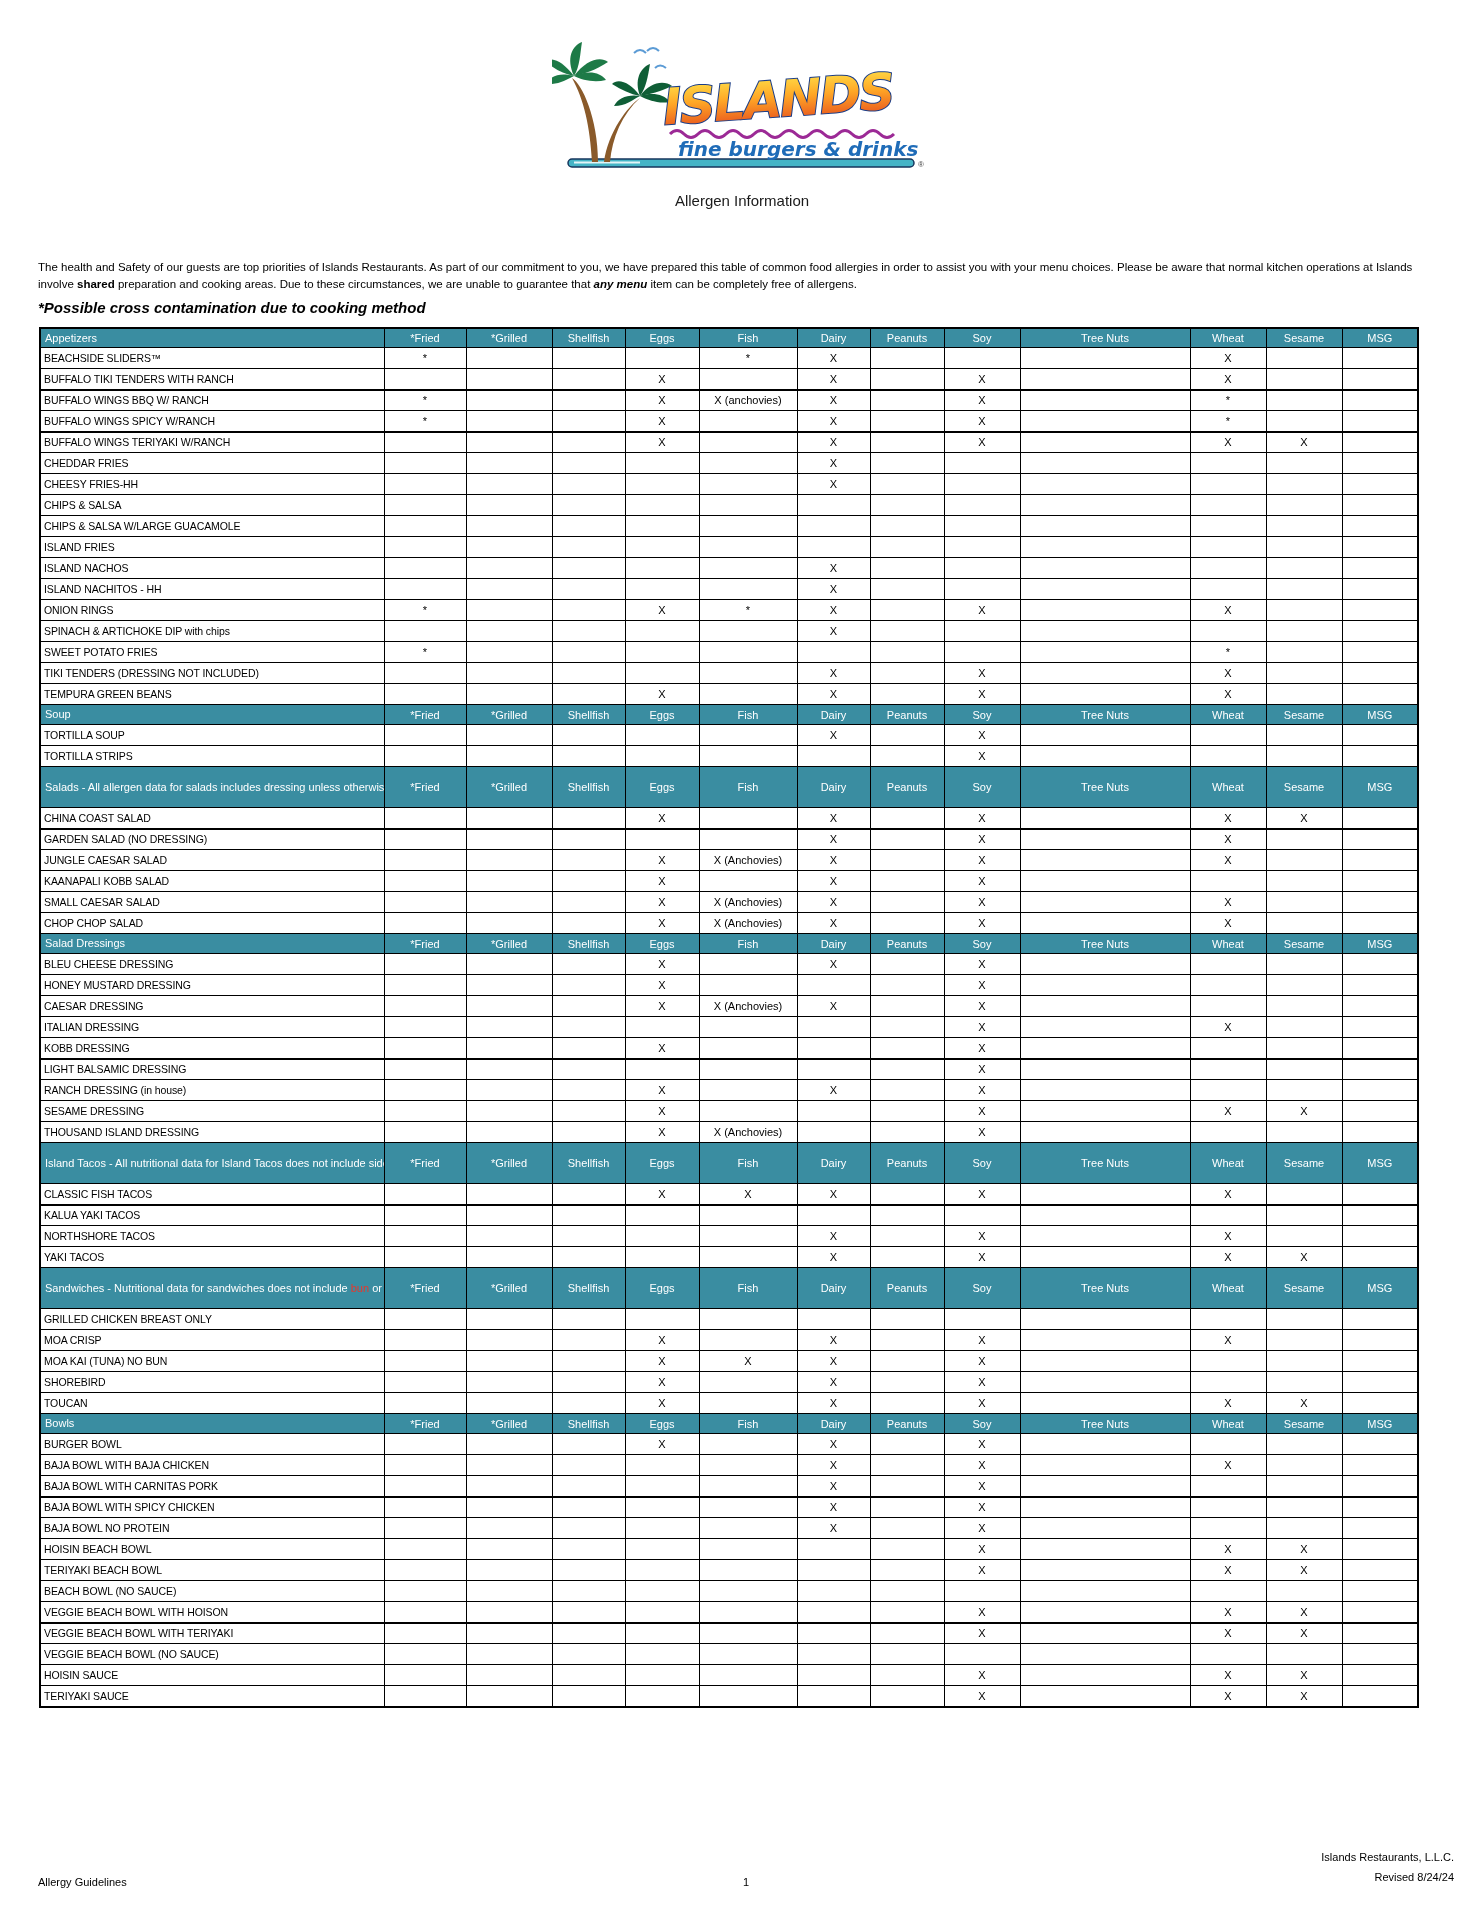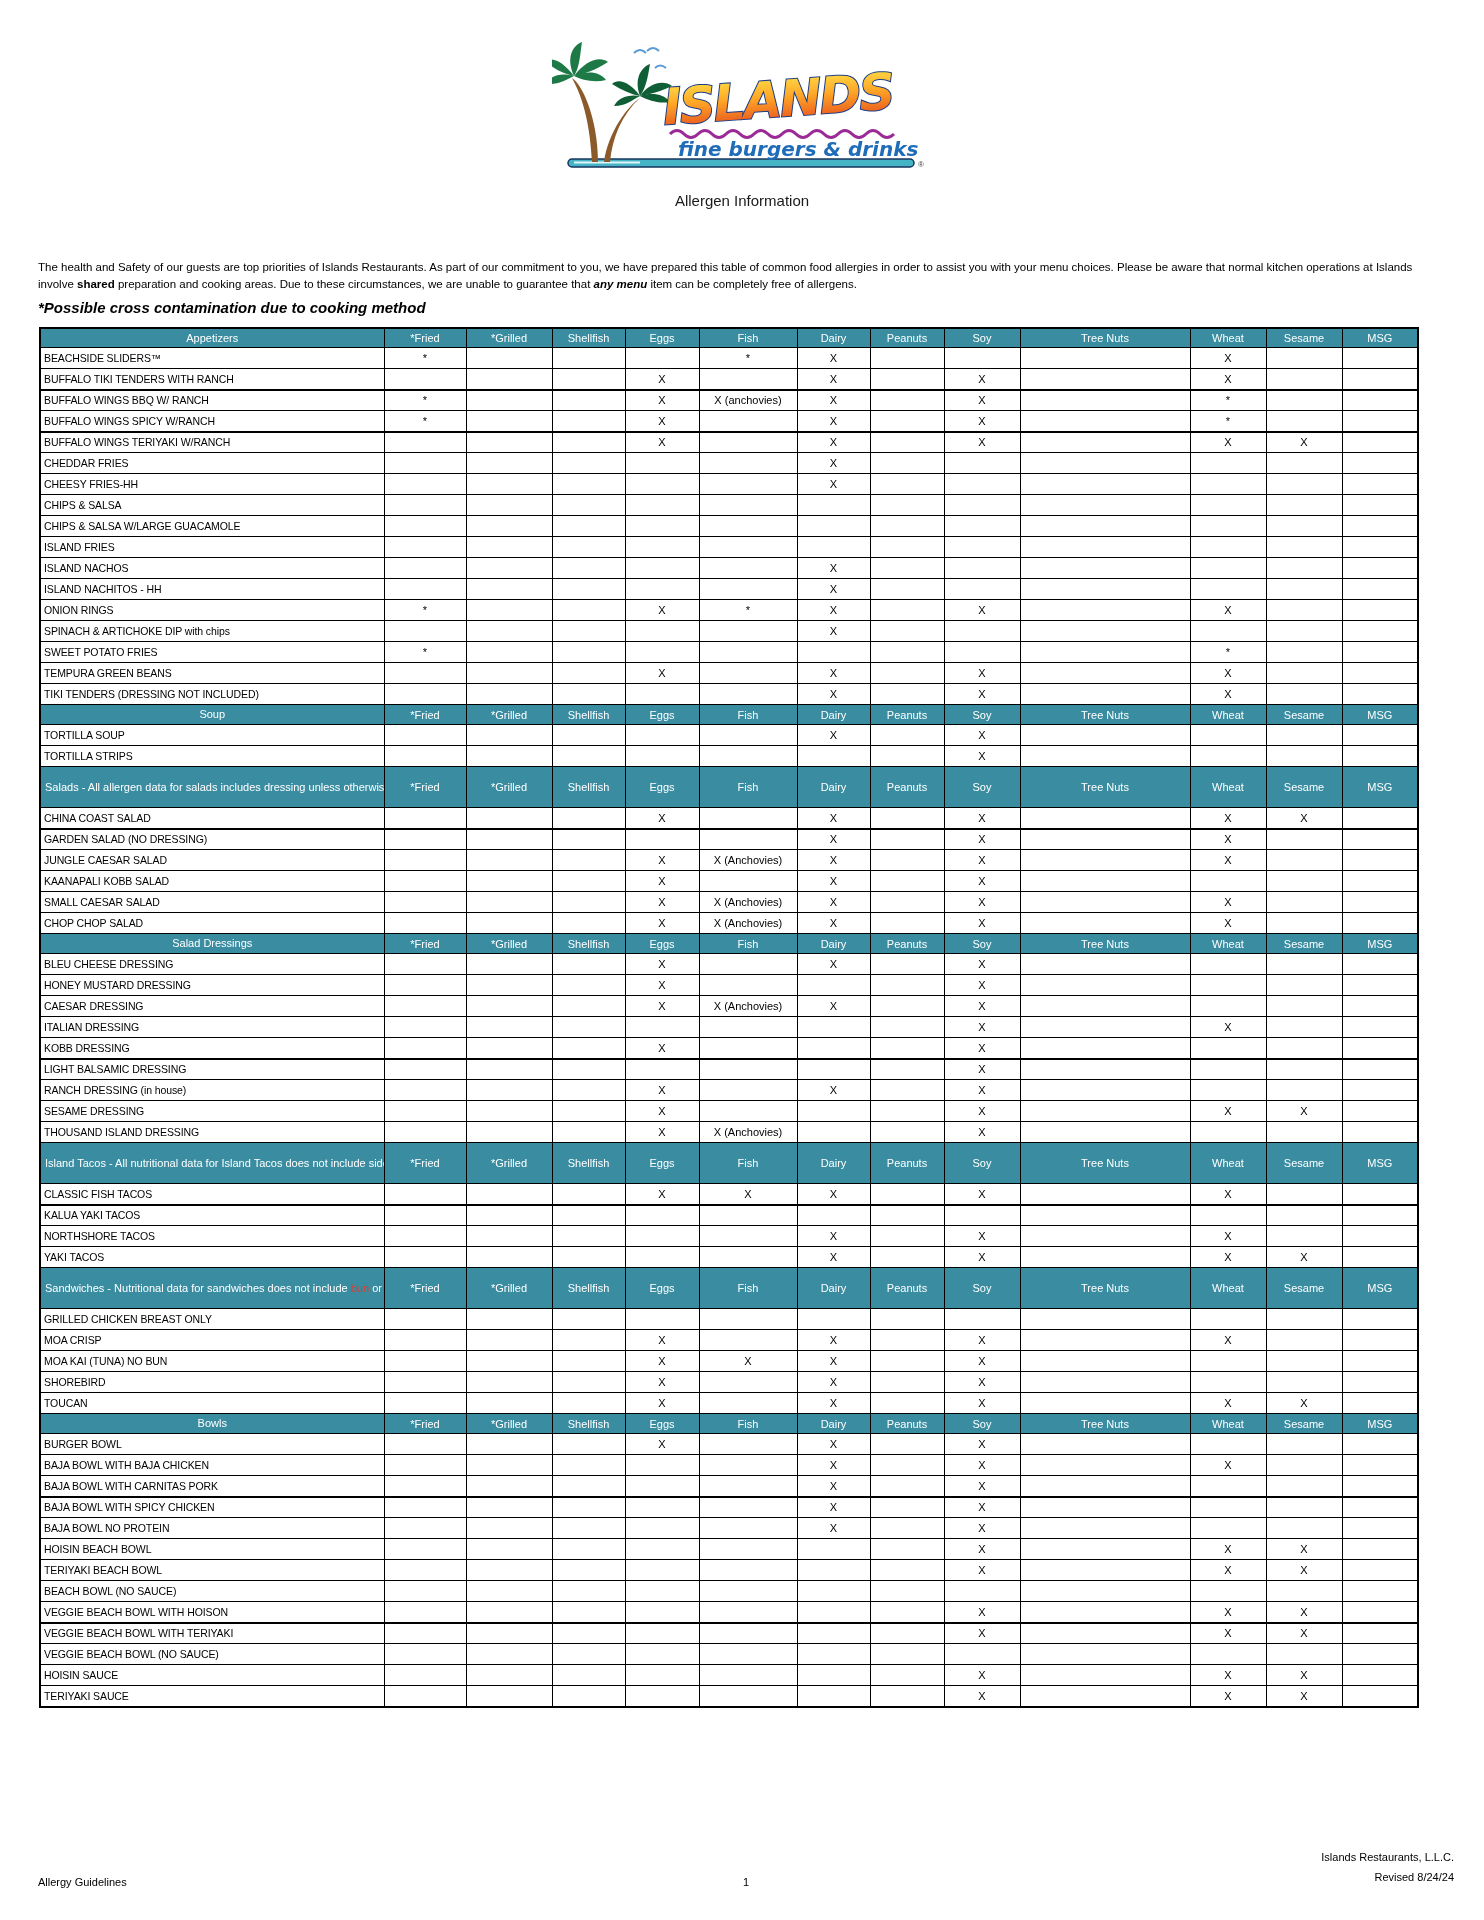--- a/index.html
+++ b/index.html
@@ -12,21 +12,21 @@
   .page-subtitle { text-align: center; font-size: 15px; margin-top: 24px; color: #1a1a1a; }
   .intro { margin: 50px 42px 0 38px; font-size: 11.5px; line-height: 1.5; }
   .note { margin: 5px 0 0 38px; font-size: 15px; font-weight: bold; font-style: italic; }
   table.allergen { border-collapse: collapse; table-layout: fixed; width: 1378px; margin: 11px 0 0 39px; border: 2px solid #000; }
   table.allergen td { border: 1px solid #000; overflow: hidden; white-space: nowrap; }
   tr.data-row { height: 21px; }
   td.name { font-size: 10.5px; letter-spacing: -0.1px; padding-left: 3px; text-align: left; }
   td.mark { text-align: center; font-size: 11px; }
   tr.sec { background: #3a8da1; color: #fff; height: 20px; }
   tr.sec.two-line { height: 41px; }
-  td.sec-title { font-size: 11px; padding: 1px 4px; white-space: normal; line-height: 1.3; text-align: center; }
+  td.sec-title { font-size: 11px; padding: 1px 4px; white-space: normal; line-height: 1.3; }
   td.sec-col { font-size: 11px; text-align: center; }
   .red-word { color: #e8372c; }
   td.vthick { border-left-width: 2.5px; }
   tr.thick-bottom td { border-bottom-width: 2.5px; }
   .footer { position: absolute; left: 38px; right: 30px; bottom: 32px; font-size: 11px; }
   .footer-left { position: absolute; left: 0; bottom: 0; }
   .footer-center { position: absolute; left: 50%; transform: translateX(-50%); bottom: 0; }
   .footer-right { position: absolute; right: 0; bottom: 0; text-align: right; line-height: 1.8; }
 </style>
 </head>
@@ -329,40 +329,40 @@
         <td class="mark"></td>
         <td class="mark"></td>
         <td class="mark vthick"></td>
         <td class="mark"></td>
         <td class="mark vthick"></td>
         <td class="mark">*</td>
         <td class="mark"></td>
         <td class="mark vthick"></td>
       </tr>
       <tr class="data-row">
+        <td class="name">TIKI TENDERS (DRESSING NOT INCLUDED)</td>
+        <td class="mark"></td>
+        <td class="mark vthick"></td>
+        <td class="mark vthick"></td>
+        <td class="mark"></td>
+        <td class="mark"></td>
+        <td class="mark">X</td>
+        <td class="mark vthick"></td>
+        <td class="mark">X</td>
+        <td class="mark vthick"></td>
+        <td class="mark">X</td>
+        <td class="mark"></td>
+        <td class="mark vthick"></td>
+      </tr>
+      <tr class="data-row">
         <td class="name">TEMPURA GREEN BEANS</td>
         <td class="mark"></td>
         <td class="mark vthick"></td>
         <td class="mark vthick"></td>
         <td class="mark">X</td>
-        <td class="mark"></td>
-        <td class="mark">X</td>
-        <td class="mark vthick"></td>
-        <td class="mark">X</td>
-        <td class="mark vthick"></td>
-        <td class="mark">X</td>
-        <td class="mark"></td>
-        <td class="mark vthick"></td>
-      </tr>
-      <tr class="data-row">
-        <td class="name">TIKI TENDERS (DRESSING NOT INCLUDED)</td>
-        <td class="mark"></td>
-        <td class="mark vthick"></td>
-        <td class="mark vthick"></td>
-        <td class="mark"></td>
         <td class="mark"></td>
         <td class="mark">X</td>
         <td class="mark vthick"></td>
         <td class="mark">X</td>
         <td class="mark vthick"></td>
         <td class="mark">X</td>
         <td class="mark"></td>
         <td class="mark vthick"></td>
       </tr>
       <tr class="sec">

